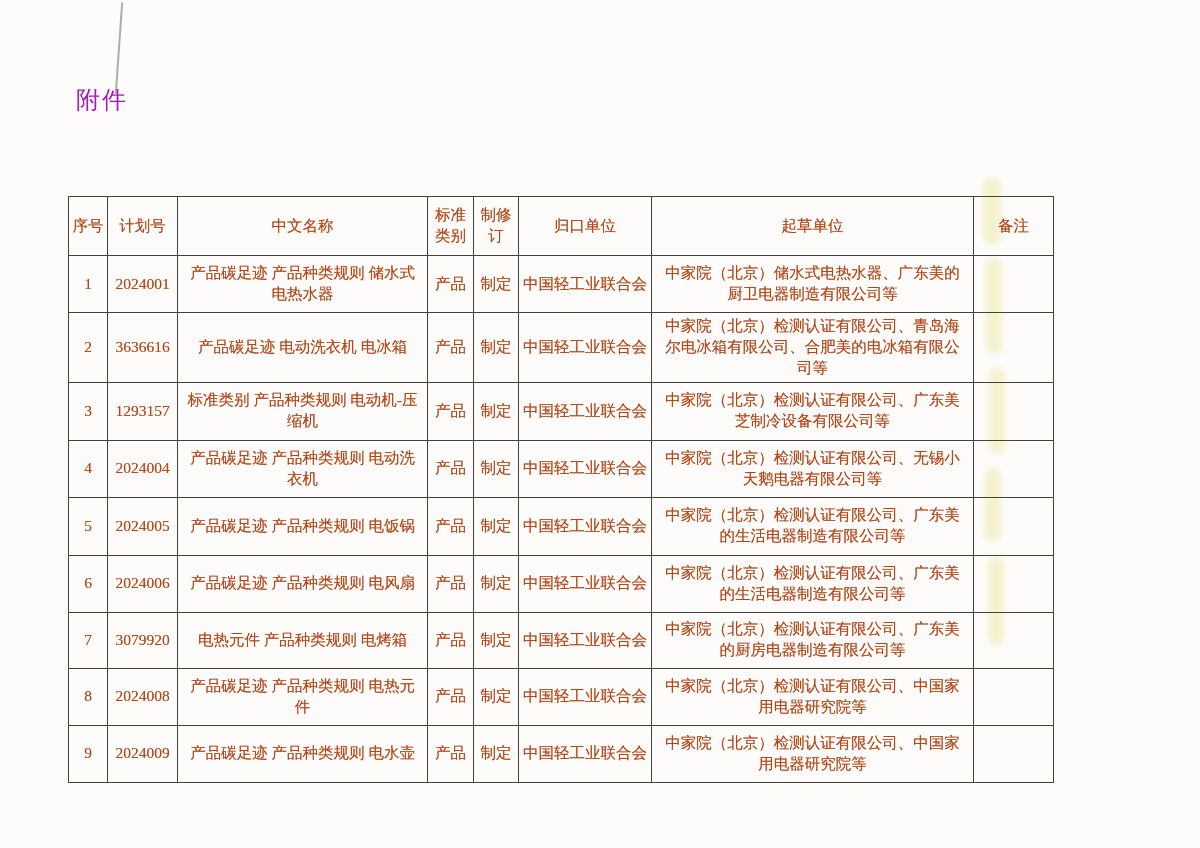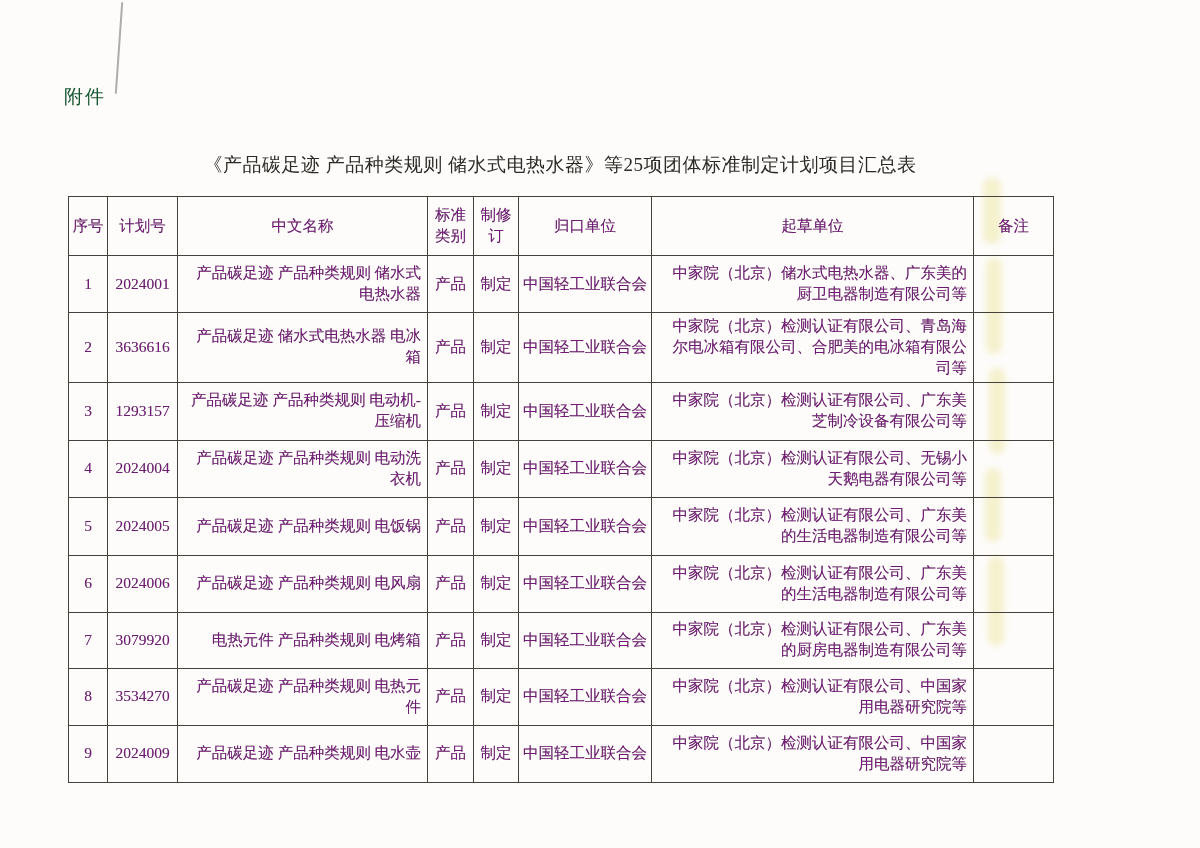--- a/index.html
+++ b/index.html
@@ -23,67 +23,66 @@
     filter:blur(.4px);
   }
   .bleed { position:absolute; background:rgba(228,212,90,.28); filter:blur(3px); border-radius:8px; }
   .bleed.b1 { left:983px; top:178px; width:18px; height:66px; }
   .bleed.b2 { left:986px; top:258px; width:16px; height:96px; }
   .bleed.b3 { left:989px; top:368px; width:16px; height:86px; }
   .bleed.b4 { left:985px; top:468px; width:16px; height:74px; }
   .bleed.b5 { left:988px; top:556px; width:16px; height:90px; }
 
   .attachment {
-    position:absolute; left:64px; top:84px;
-    font-size:19px; letter-spacing:2px; color:#14532d;
+    position:absolute; left:76px; top:84px;
+    font-size:24px; letter-spacing:2px; color:#a21caf;
   }
   .doc-title {
     position:absolute; left:0; top:152px; width:1120px;
     text-align:center;
     font-size:19px; color:#2d2a26; letter-spacing:.5px;
     white-space:nowrap;
   }
   table.summary {
     position:absolute; left:68px; top:196px;
     width:985px;
     border-collapse:collapse;
     table-layout:fixed;
     font-size:15.5px;
-    color:#701a75;
+    color:#c2410c;
     text-shadow:0 0 .5px rgba(70,65,58,.45);
   }
   table.summary td, table.summary th {
     border:1px solid #45423c;
     vertical-align:middle;
     font-weight:normal;
     line-height:1.35;
     overflow:hidden;
   }
   td.c, th.c { text-align:center; padding:2px 2px; }
-  td.l { text-align:right; padding:3px 6px; }
+  td.l { text-align:center; padding:3px 6px; }
   tr.hdr { height:59px; }
   tr.r1 { height:57px; } tr.r2 { height:60px; } tr.r3 { height:58px; }
   tr.r4 { height:57px; } tr.r5 { height:58px; } tr.r6 { height:57px; }
   tr.r7 { height:56px; } tr.r8 { height:57px; } tr.r9 { height:57px; }
 </style>
 </head>
 <body>
 
 <div class="page">
 
   <div class="crease"></div>
   <div class="bleed b1"></div>
   <div class="bleed b2"></div>
   <div class="bleed b3"></div>
   <div class="bleed b4"></div>
   <div class="bleed b5"></div>
 
   <div class="attachment">附件</div>
 
-  <div class="doc-title">《产品碳足迹 产品种类规则 储水式电热水器》等25项团体标准制定计划项目汇总表</div>
 
   <table class="summary">
     <colgroup>
       <col style="width:39px">
         <col style="width:70px">
         <col style="width:250px">
         <col style="width:46px">
       <col style="width:45px">
         <col style="width:133px">
         <col style="width:322px">
@@ -108,31 +107,31 @@
         <td class="l">产品碳足迹 产品种类规则 储水式电热水器</td>
         <td class="c">产品</td>
         <td class="c">制定</td>
         <td class="c">中国轻工业联合会</td>
         <td class="l">中家院（北京）储水式电热水器、广东美的厨卫电器制造有限公司等</td>
         <td class="c"></td>
       </tr>
       <tr class="r2">
         <td class="c">2</td>
         <td class="c">3636616</td>
-        <td class="l">产品碳足迹 储水式电热水器 电冰箱</td>
+        <td class="l">产品碳足迹 电动洗衣机 电冰箱</td>
         <td class="c">产品</td>
         <td class="c">制定</td>
         <td class="c">中国轻工业联合会</td>
         <td class="l">中家院（北京）检测认证有限公司、青岛海尔电冰箱有限公司、合肥美的电冰箱有限公司等</td>
         <td class="c"></td>
       </tr>
       <tr class="r3">
         <td class="c">3</td>
         <td class="c">1293157</td>
-        <td class="l">产品碳足迹 产品种类规则 电动机-压缩机</td>
+        <td class="l">标准类别 产品种类规则 电动机-压缩机</td>
         <td class="c">产品</td>
         <td class="c">制定</td>
         <td class="c">中国轻工业联合会</td>
         <td class="l">中家院（北京）检测认证有限公司、广东美芝制冷设备有限公司等</td>
         <td class="c"></td>
       </tr>
       <tr class="r4">
         <td class="c">4</td>
         <td class="c">2024004</td>
         <td class="l">产品碳足迹 产品种类规则 电动洗衣机</td>
@@ -167,21 +166,21 @@
         <td class="c">3079920</td>
         <td class="l">电热元件 产品种类规则 电烤箱</td>
         <td class="c">产品</td>
         <td class="c">制定</td>
         <td class="c">中国轻工业联合会</td>
         <td class="l">中家院（北京）检测认证有限公司、广东美的厨房电器制造有限公司等</td>
         <td class="c"></td>
       </tr>
       <tr class="r8">
         <td class="c">8</td>
-        <td class="c">3534270</td>
+        <td class="c">2024008</td>
         <td class="l">产品碳足迹 产品种类规则 电热元件</td>
         <td class="c">产品</td>
         <td class="c">制定</td>
         <td class="c">中国轻工业联合会</td>
         <td class="l">中家院（北京）检测认证有限公司、中国家用电器研究院等</td>
         <td class="c"></td>
       </tr>
       <tr class="r9">
         <td class="c">9</td>
         <td class="c">2024009</td>

